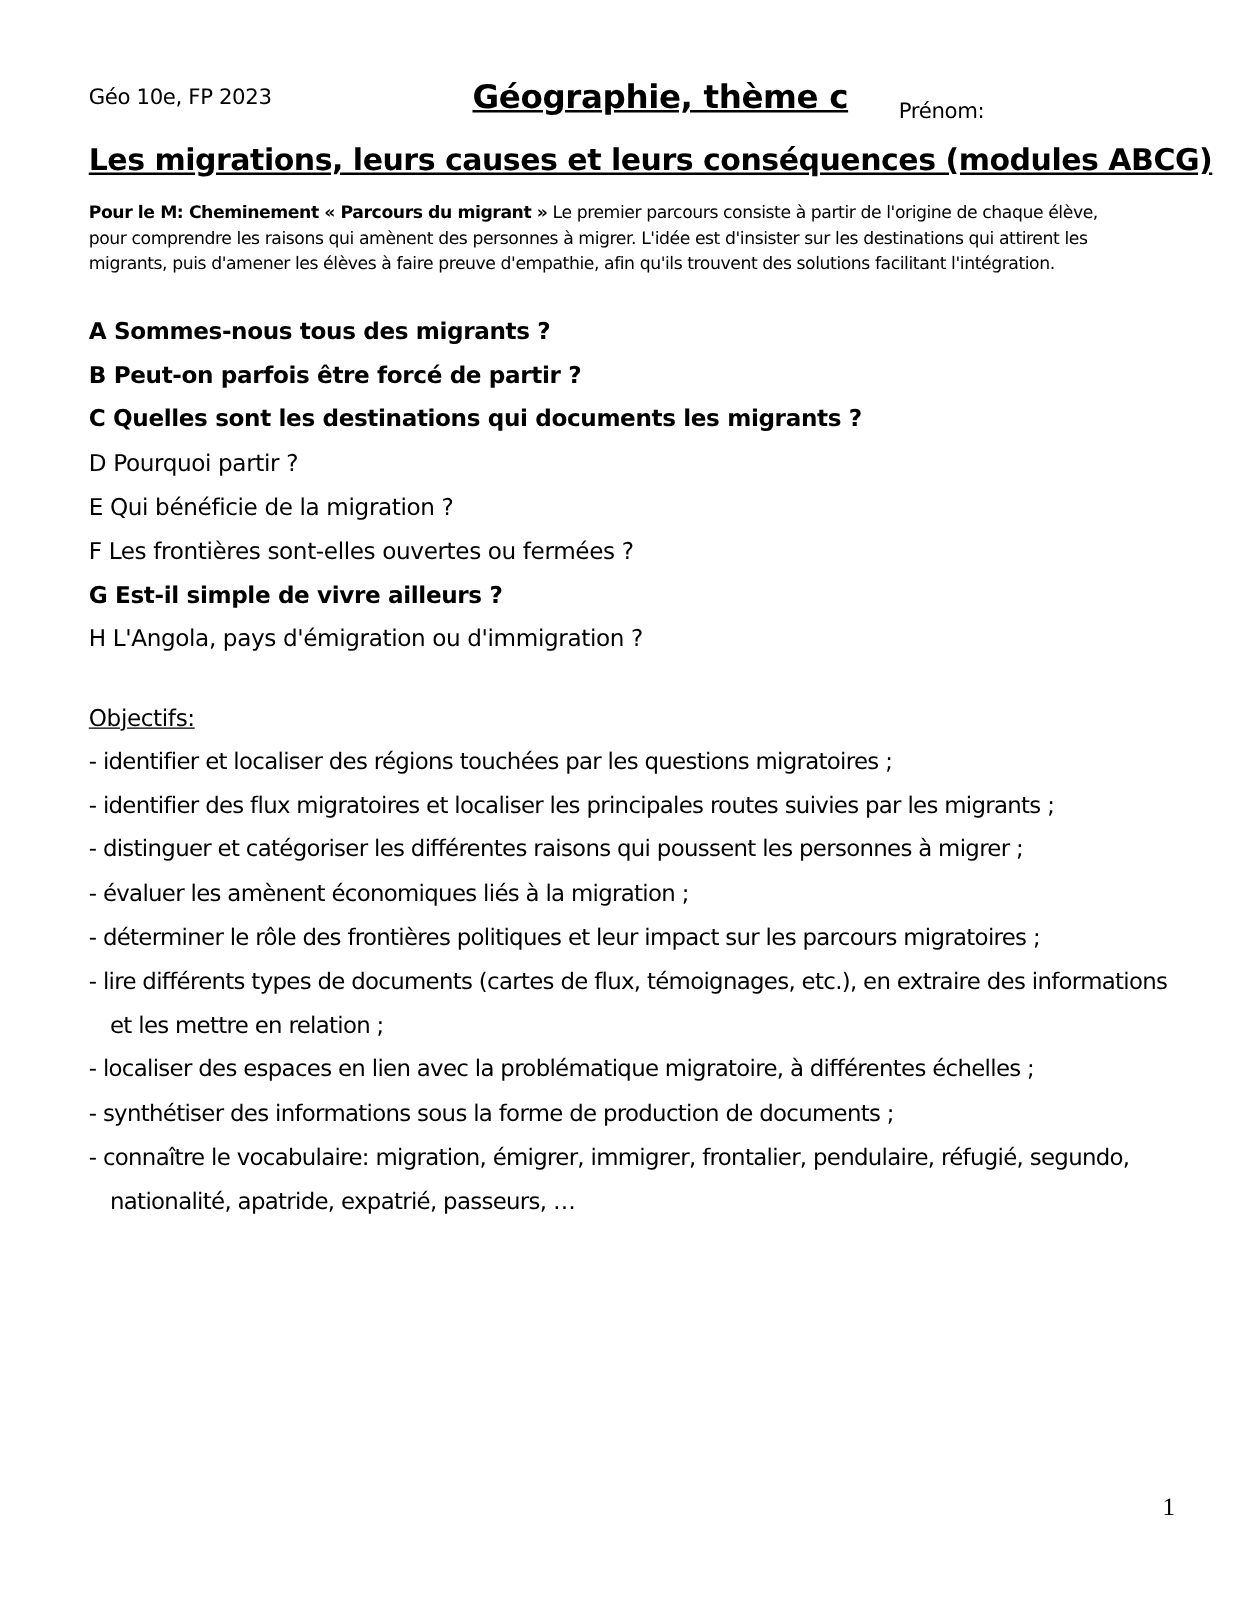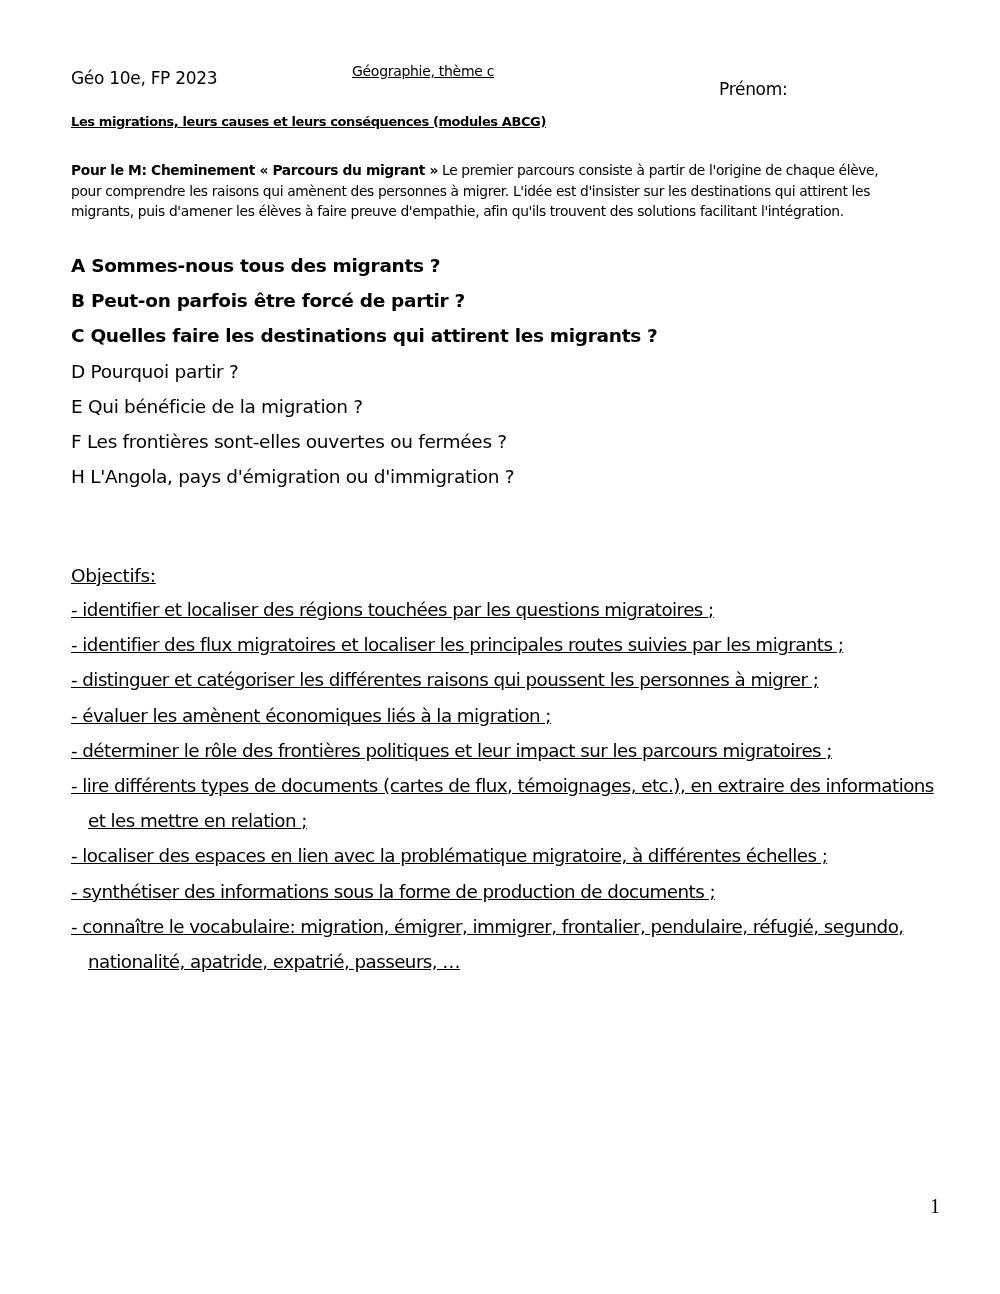--- a/index.html
+++ b/index.html
@@ -2,52 +2,53 @@
 <html><head>
   <meta charset="utf-8">
   <style>
     html, body { margin: 0; padding: 0; background: #ffffff; }
     body {
       width: 1000px; height: 1294px; position: relative; overflow: hidden;
       font-family: "DejaVu Sans", sans-serif; color: #000;
     }
     .page { position: absolute; left: 0; top: 0; width: 1000px; height: 1294px; }
     .hdr-left { position: absolute; left: 71px; top: 68px; font-size: 17px; letter-spacing: -0.3px; }
-    .hdr-center { position: absolute; left: 352px; top: 63px; font-size: 14px; font-weight: normal; text-decoration: underline; letter-spacing: -0.3px; }
+    .hdr-center { position: absolute; left: 378px; top: 63px; font-size: 26px; font-weight: bold; text-decoration: underline; letter-spacing: -0.3px; }
     .hdr-right { position: absolute; left: 719px; top: 68px; font-size: 17px; letter-spacing: -0.3px; margin-top: 11px; }
-    .subtitle { position: absolute; left: 71px; top: 114px; font-size: 13px; font-weight: bold; text-decoration: underline; letter-spacing: -0.4px; white-space: nowrap; }
+    .subtitle { position: absolute; left: 71px; top: 114px; font-size: 24px; font-weight: bold; text-decoration: underline; letter-spacing: -0.4px; white-space: nowrap; }
     .intro { position: absolute; left: 71px; top: 160px; width: 820px; font-size: 13.8px; line-height: 20.5px; letter-spacing: -0.35px; }
     .intro b { font-weight: bold; }
     .questions { position: absolute; left: 71px; top: 252px; margin: 0; padding: 0; list-style: none; }
     .questions li { height: 35.2px; font-size: 18.5px; line-height: 28px; letter-spacing: -0.3px; white-space: nowrap; }
     .questions li.bold { font-weight: bold; }
     .obj-title { position: absolute; left: 71px; top: 565px; font-size: 18.5px; text-decoration: underline; letter-spacing: -0.3px; }
-    .objectives { position: absolute; left: 71px; top: 592px; width: 880px; margin: 0; padding: 0; list-style: none; text-decoration: underline; }
+    .objectives { position: absolute; left: 71px; top: 592px; width: 880px; margin: 0; padding: 0; list-style: none; }
     .objectives li { font-size: 18.3px; line-height: 35.2px; letter-spacing: -0.55px; padding-left: 17px; text-indent: -17px; }
     .page-num { position: absolute; left: 930px; top: 1195px; font-family: "Liberation Serif", serif; font-size: 20px; }
   </style>
 </head>
 <body>
 
 <div class="page">
   <div class="hdr-left">Géo 10e, FP 2023</div>
   <div class="hdr-center">Géographie, thème c</div>
   <div class="hdr-right">Prénom:</div>
 
   <div class="subtitle">Les migrations, leurs causes et leurs conséquences (modules ABCG)</div>
 
   <div class="intro"><b>Pour le M: Cheminement « Parcours du migrant »</b><span> Le premier parcours consiste à partir de l'origine de chaque élève, pour comprendre les raisons qui amènent des personnes à migrer. L'idée est d'insister sur les destinations qui attirent les migrants, puis d'amener les élèves à faire preuve d'empathie, afin qu'ils trouvent des solutions facilitant l'intégration.</span></div>
 
   <ul class="questions">
     <li class="bold">A Sommes-nous tous des migrants ?</li>
     <li class="bold">B Peut-on parfois être forcé de partir ?</li>
-    <li class="bold">C Quelles faire les destinations qui attirent les migrants ?</li>
+    <li class="bold">C Quelles sont les destinations qui documents les migrants ?</li>
     <li>D Pourquoi partir ?</li>
     <li>E Qui bénéficie de la migration ?</li>
     <li>F Les frontières sont-elles ouvertes ou fermées ?</li>
+    <li class="bold">G Est-il simple de vivre ailleurs ?</li>
     <li>H L'Angola, pays d'émigration ou d'immigration ?</li>
   </ul>
 
   <div class="obj-title">Objectifs:</div>
   <ul class="objectives">
     <li>- identifier et localiser des régions touchées par les questions migratoires ;</li>
     <li>- identifier des flux migratoires et localiser les principales routes suivies par les migrants ;</li>
     <li>- distinguer et catégoriser les différentes raisons qui poussent les personnes à migrer ;</li>
     <li>- évaluer les amènent économiques liés à la migration ;</li>
     <li>- déterminer le rôle des frontières politiques et leur impact sur les parcours migratoires ;</li>

